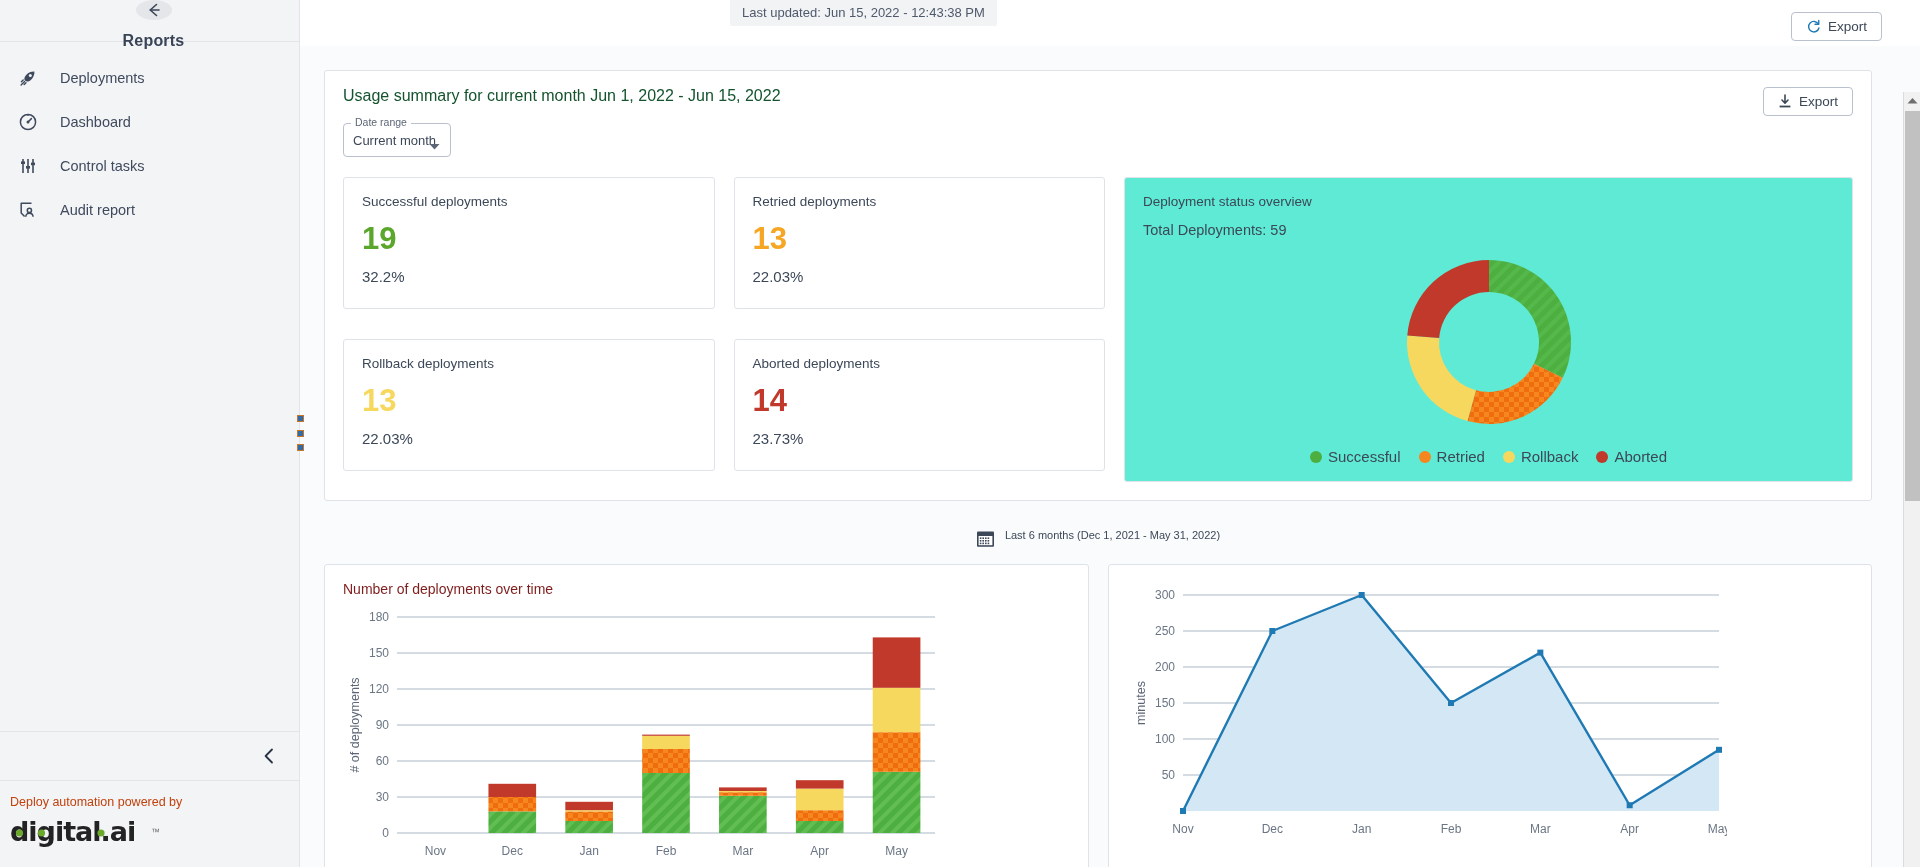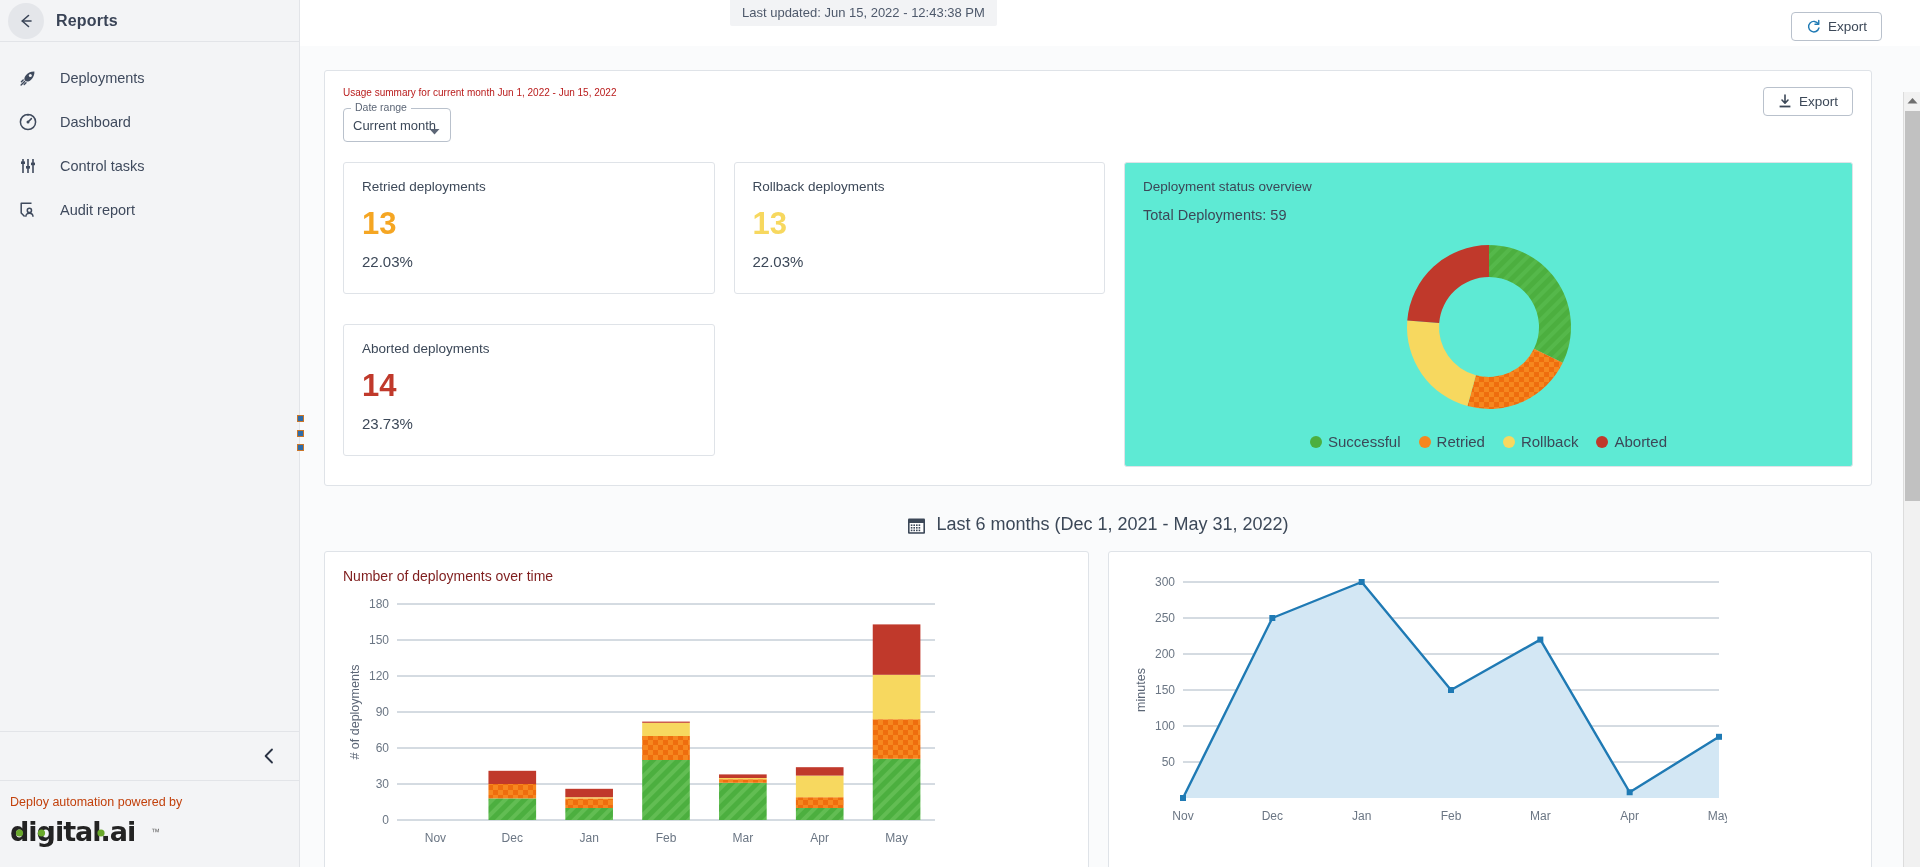--- a/index.html
+++ b/index.html
@@ -15,21 +15,21 @@
   
   .sidebar {
     width: 300px; height: 867px;
     background: #f3f4f6;
     border-right: 1px solid #e2e4e8;
     display: flex; flex-direction: column;
     position: relative; flex: 0 0 300px;
   }
   .sb-header {
     height: 42px; display: flex; align-items: center; gap: 12px;
-    padding-left: 8px; border-bottom: 1px solid #e2e4e8;
+    padding-left: 8px; border-bottom: 1px solid #e2e4e8; flex-direction: column;
   }
   .back-circle {
     width: 36px; height: 36px; border-radius: 50%;
     background: #e4e6ea; display: flex; align-items: center; justify-content: center;
     cursor: pointer;
   }
   .back-circle svg { display:block; }
   .sb-title { font-size: 16px; font-weight: 700; color: #3a4457; letter-spacing: .2px; }
 
   .sb-nav { padding-top: 14px; flex: 1 1 auto; }
@@ -81,21 +81,21 @@
 
   .scrollarea { height: 821px; position: relative; overflow: hidden; }
   .content { padding: 24px 48px 0 24px; }
 
   .panel {
     background: #fff; border: 1px solid #dfe3e8; border-radius: 3px;
     position: relative;
   }
 
   .usage-panel { padding: 16px 18px 18px 18px; }
-  .usage-title { font-size: 10px; color: #b91c1c; margin-bottom: 10px; }
+  .usage-title { font-size: 16px; color: #14532d; margin-bottom: 18px; }
   .date-select {
     margin-top: 8px; width: 108px; height: 34px; border: 1px solid #b9c1cc;
     border-radius: 4px; position: relative; display: flex; align-items: center;
     padding: 0 9px; cursor: pointer;
   }
   .ds-legend {
     position: absolute; top: -8px; left: 7px; background: #fff; padding: 0 4px;
     font-size: 10.5px; color: #5c6676;
   }
   .ds-value { font-size: 13px; color: #3c4858; }
@@ -125,22 +125,22 @@
   .donut-total { font-size: 14.5px; color: #3c4858; margin-top: 13px; }
   .donut-wrap { display: flex; justify-content: center; margin-top: 4px; }
   .donut-legend {
     display: flex; justify-content: center; gap: 18px; margin-top: 6px;
     font-size: 15px; color: #3c4858;
   }
   .lg-item { display: flex; align-items: center; gap: 6px; }
   .lg-dot { width: 12px; height: 12px; border-radius: 50%; display:block; }
 
   .range-banner {
-    display: flex; align-items: flex-end; justify-content: center; gap: 10px;
-    margin: 28px 0 16px 0; font-size: 18px; color: #3c4858;
+    display: flex; align-items: flex-start; justify-content: center; gap: 10px;
+    margin: 28px 0 16px 0; font-size: 11px; color: #3c4858;
   }
 
   .charts-row { display: flex; gap: 19px; }
   .chart-card {
     border: 1px solid #dfe3e8; border-radius: 3px; background: #fff;
     flex: 1 1 0; height: 330px; padding: 16px 18px; overflow: hidden;
   }
   .chart-title { font-size: 14px; color: #7f1d1d; margin-bottom: 6px; }
 
   
@@ -281,20 +281,25 @@
             <svg width="14" height="15" viewBox="0 0 14 15">
               <path d="M7 1 L7 8.4 M4 6 L7 9.2 L10 6" fill="none" stroke="#3c4858" stroke-width="1.6" stroke-linecap="round" stroke-linejoin="round"></path>
               <path d="M1.6 11.6 L12.4 11.6 L12.4 13.4 L1.6 13.4 Z" fill="#3c4858"></path>
             </svg>
             <span>Export</span>
           </div>
 
           <div class="kpi-area">
             <div class="kpi-left">
 
+              <div class="kpi-card">
+                <div class="kpi-title">Successful deployments</div>
+                <div class="kpi-value" style="color:#5aa72c">19</div>
+                <div class="kpi-pct">32.2%</div>
+              </div>
 
               <div class="kpi-card">
                 <div class="kpi-title">Retried deployments</div>
                 <div class="kpi-value" style="color:#f5a623">13</div>
                 <div class="kpi-pct">22.03%</div>
               </div>
 
               <div class="kpi-card">
                 <div class="kpi-title">Rollback deployments</div>
                 <div class="kpi-value" style="color:#f7d85f">13</div>

